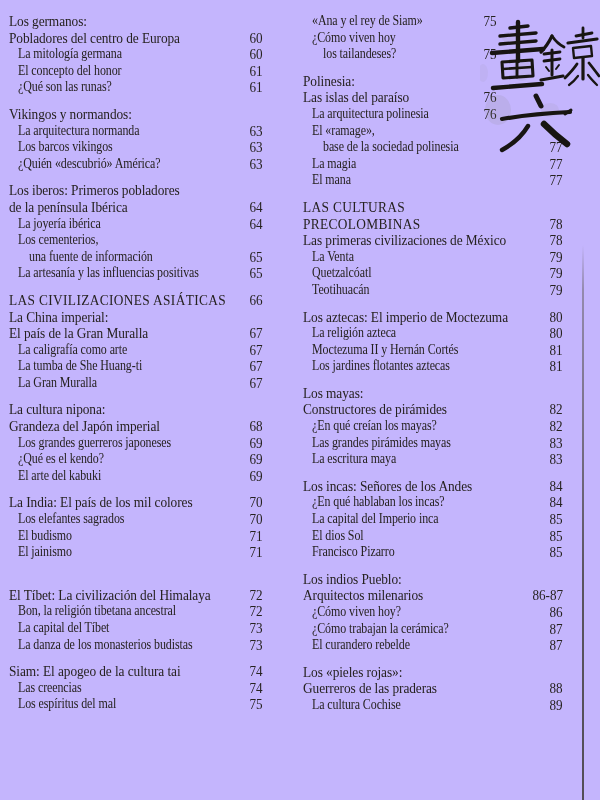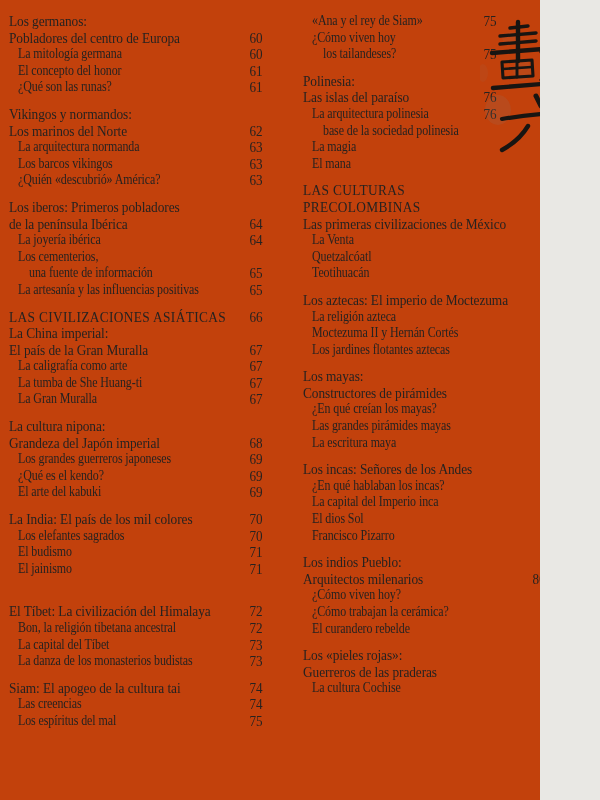--- a/index.html
+++ b/index.html
@@ -2,22 +2,22 @@
 <html><head>
 <meta charset="utf-8">
 <style>
   html,body { margin:0; padding:0; }
   body {
     width:600px; height:800px;
     font-family:"Liberation Serif","DejaVu Serif",serif;
     background:#e9e8e4;
   }
   .page {
-    position:relative; width:540px; height:800px;
-    background:#c2410c; overflow:hidden;
+    position:relative; width:600px; height:800px;
+    background:#c4b5fd; overflow:hidden;
     color:#262220;
   }
   .col { position:absolute; top:13px; }
   .col-left  { left:9px;   width:254px; }
   .col-right { left:303px; width:260px; }
 
   .row { position:relative; height:16.6px; }
   .row .title {
     position:absolute; left:0; top:0;
     white-space:nowrap; line-height:16.6px;
@@ -70,24 +70,20 @@
         <span class="title">El concepto del honor</span>
         <span class="pagenum">61</span>
       </div>
       <div class="row lvl-sub">
         <span class="title">¿Qué son las runas?</span>
         <span class="pagenum">61</span>
       </div>
       <div class="row lvl-chapter gap-s">
         <span class="title">Vikingos y normandos:</span>
       </div>
-      <div class="row lvl-chapter">
-        <span class="title">Los marinos del Norte</span>
-        <span class="pagenum">62</span>
-      </div>
       <div class="row lvl-sub">
         <span class="title">La arquitectura normanda</span>
         <span class="pagenum">63</span>
       </div>
       <div class="row lvl-sub">
         <span class="title">Los barcos vikingos</span>
         <span class="pagenum">63</span>
       </div>
       <div class="row lvl-sub">
         <span class="title">¿Quién «descubrió» América?</span>
@@ -217,20 +213,23 @@
       <div class="row lvl-chapter gap-s">
         <span class="title">Polinesia:</span>
       </div>
       <div class="row lvl-chapter">
         <span class="title">Las islas del paraíso</span>
         <span class="pagenum inset">76</span>
       </div>
       <div class="row lvl-sub">
         <span class="title">La arquitectura polinesia</span>
         <span class="pagenum inset">76</span>
+      </div>
+      <div class="row lvl-sub">
+        <span class="title">El «ramage»,</span>
       </div>
       <div class="row lvl-subcont">
         <span class="title">base de la sociedad polinesia</span>
         <span class="pagenum">77</span>
       </div>
       <div class="row lvl-sub">
         <span class="title">La magia</span>
         <span class="pagenum">77</span>
       </div>
       <div class="row lvl-sub">

